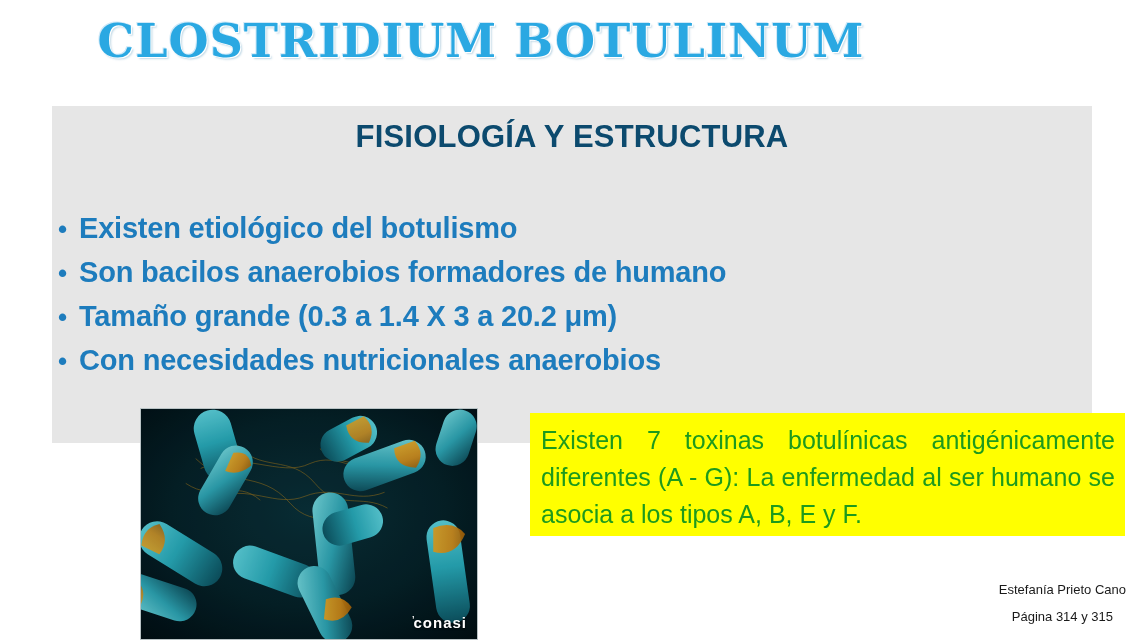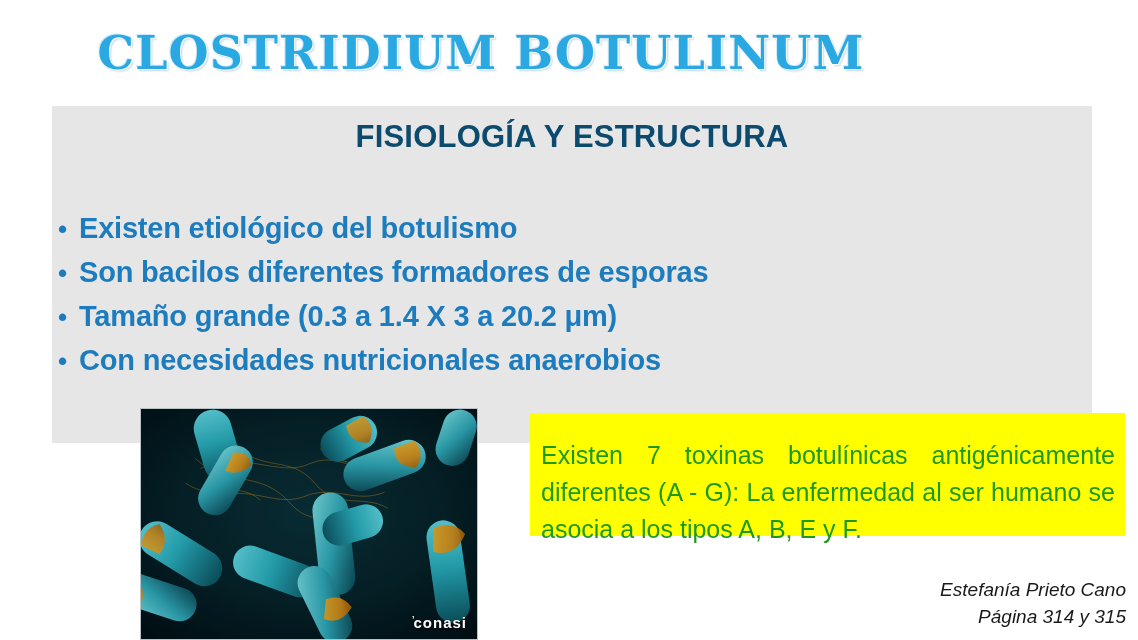--- a/index.html
+++ b/index.html
@@ -16,21 +16,21 @@
     position: relative;
     width: 1138px;
     height: 640px;
     background: #ffffff;
   }
 
   
   #slide-title {
     position: absolute;
     left: 0;
-    top: 26px;
+    top: 14px;
     width: 962px;
     text-align: center;
     font-family: "DejaVu Serif", "Liberation Serif", serif;
     font-weight: bold;
     font-size: 46px;
     letter-spacing: 1px;
     color: #2aa8e2;
     text-shadow:
        1px  1px 0 #ffffff,
       -1px -1px 0 #cfe9f8,
@@ -122,62 +122,61 @@
   }
 
   
   #callout-box {
     position: absolute;
     left: 530px;
     top: 413px;
     width: 595px;
     height: 123px;
     background: #ffff00;
-    padding: 24px 10px 0 11px;
+    padding: 9px 10px 0 11px;
   }
 
   #callout-text {
     font-size: 25px;
     line-height: 37px;
     color: #1d9a1d;
     text-align: justify;
     text-justify: inter-word;
   }
 
   
   #credits {
     position: absolute;
     right: 12px;
     bottom: 10px;
-    text-align: right;
+    text-align: center;
     color: #1a1a1a;
-    font-size: 19px;
+    font-size: 13px;
     line-height: 27px;
-    font-style: italic;
   }
 </style>
 </head>
 <body>
 
 <div id="slide">
 
   <div id="slide-title">CLOSTRIDIUM BOTULINUM</div>
 
   <div id="content-panel">
 
     <div id="section-heading">FISIOLOGÍA Y ESTRUCTURA</div>
 
     <ul id="bullet-list">
       <li>
         <span class="bullet-dot">•</span>
         <span class="bullet-text">Existen etiológico del botulismo</span>
       </li>
       <li>
         <span class="bullet-dot">•</span>
-        <span class="bullet-text">Son bacilos diferentes formadores de esporas</span>
+        <span class="bullet-text">Son bacilos anaerobios formadores de humano</span>
       </li>
       <li>
         <span class="bullet-dot">•</span>
         <span class="bullet-text">Tamaño grande (0.3 a 1.4 X 3 a 20.2 μm)</span>
       </li>
       <li>
         <span class="bullet-dot">•</span>
         <span class="bullet-text">Con necesidades nutricionales anaerobios</span>
       </li>
     </ul>

